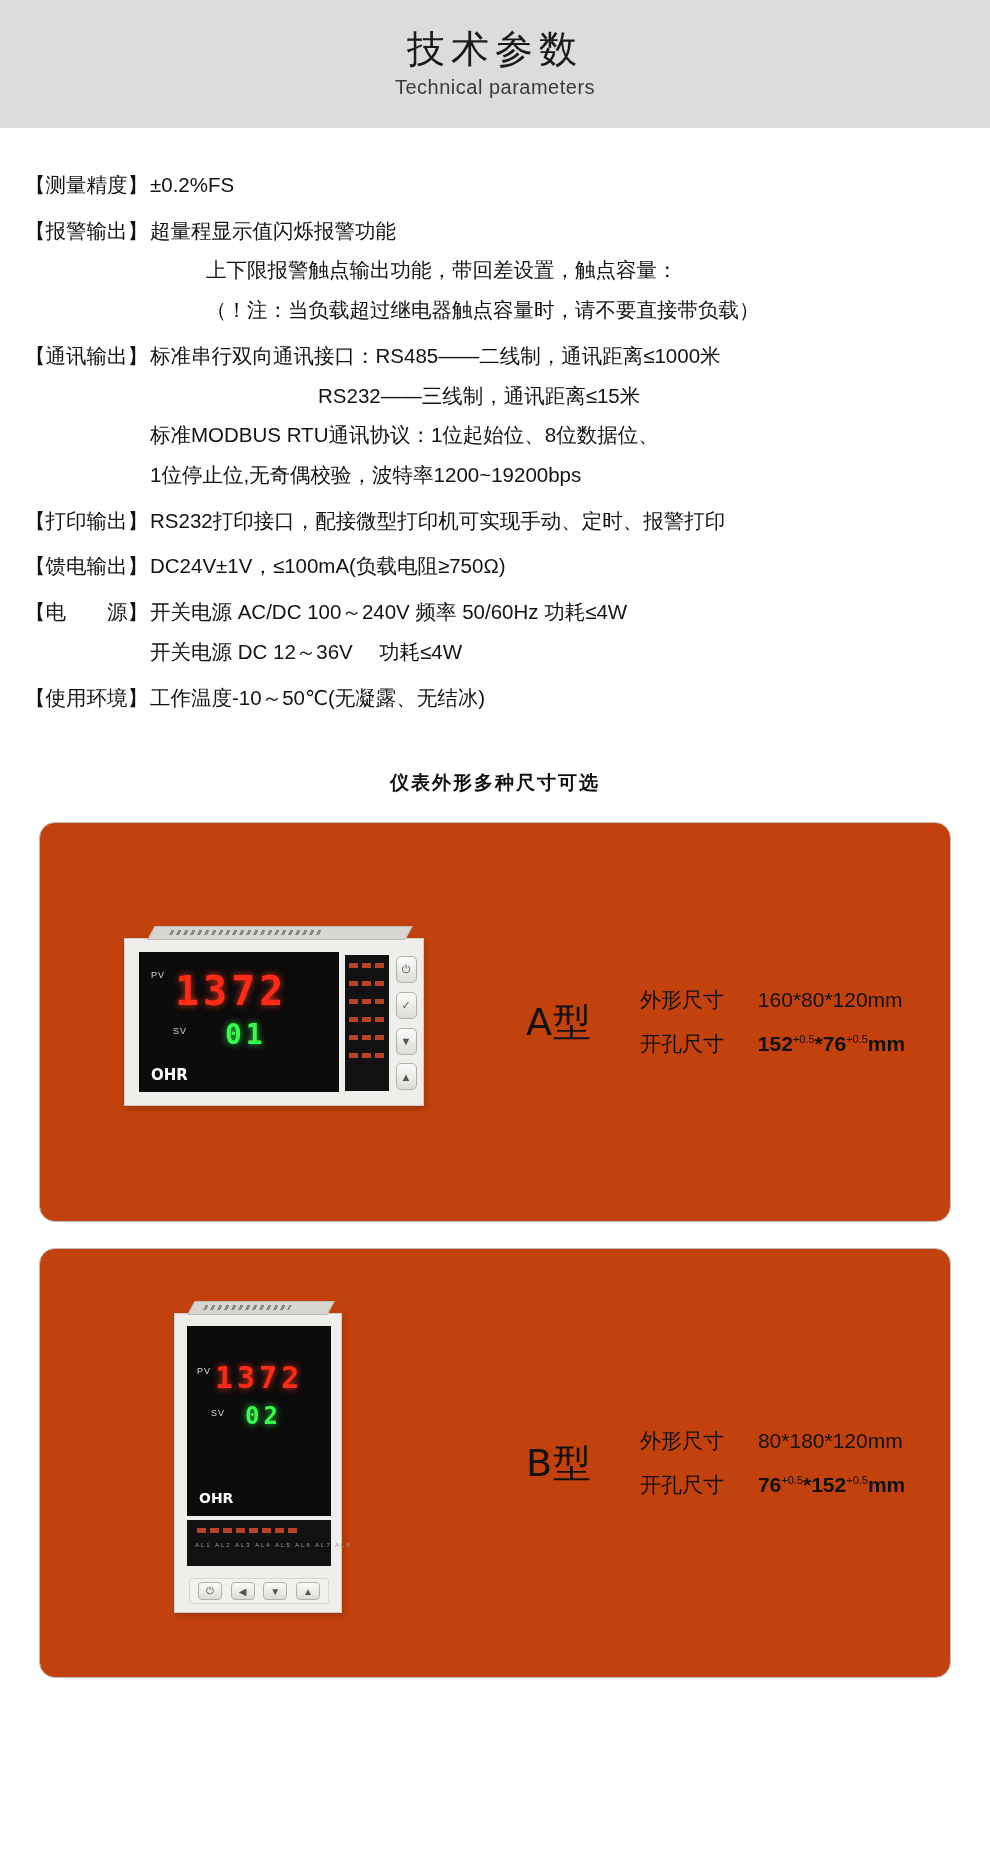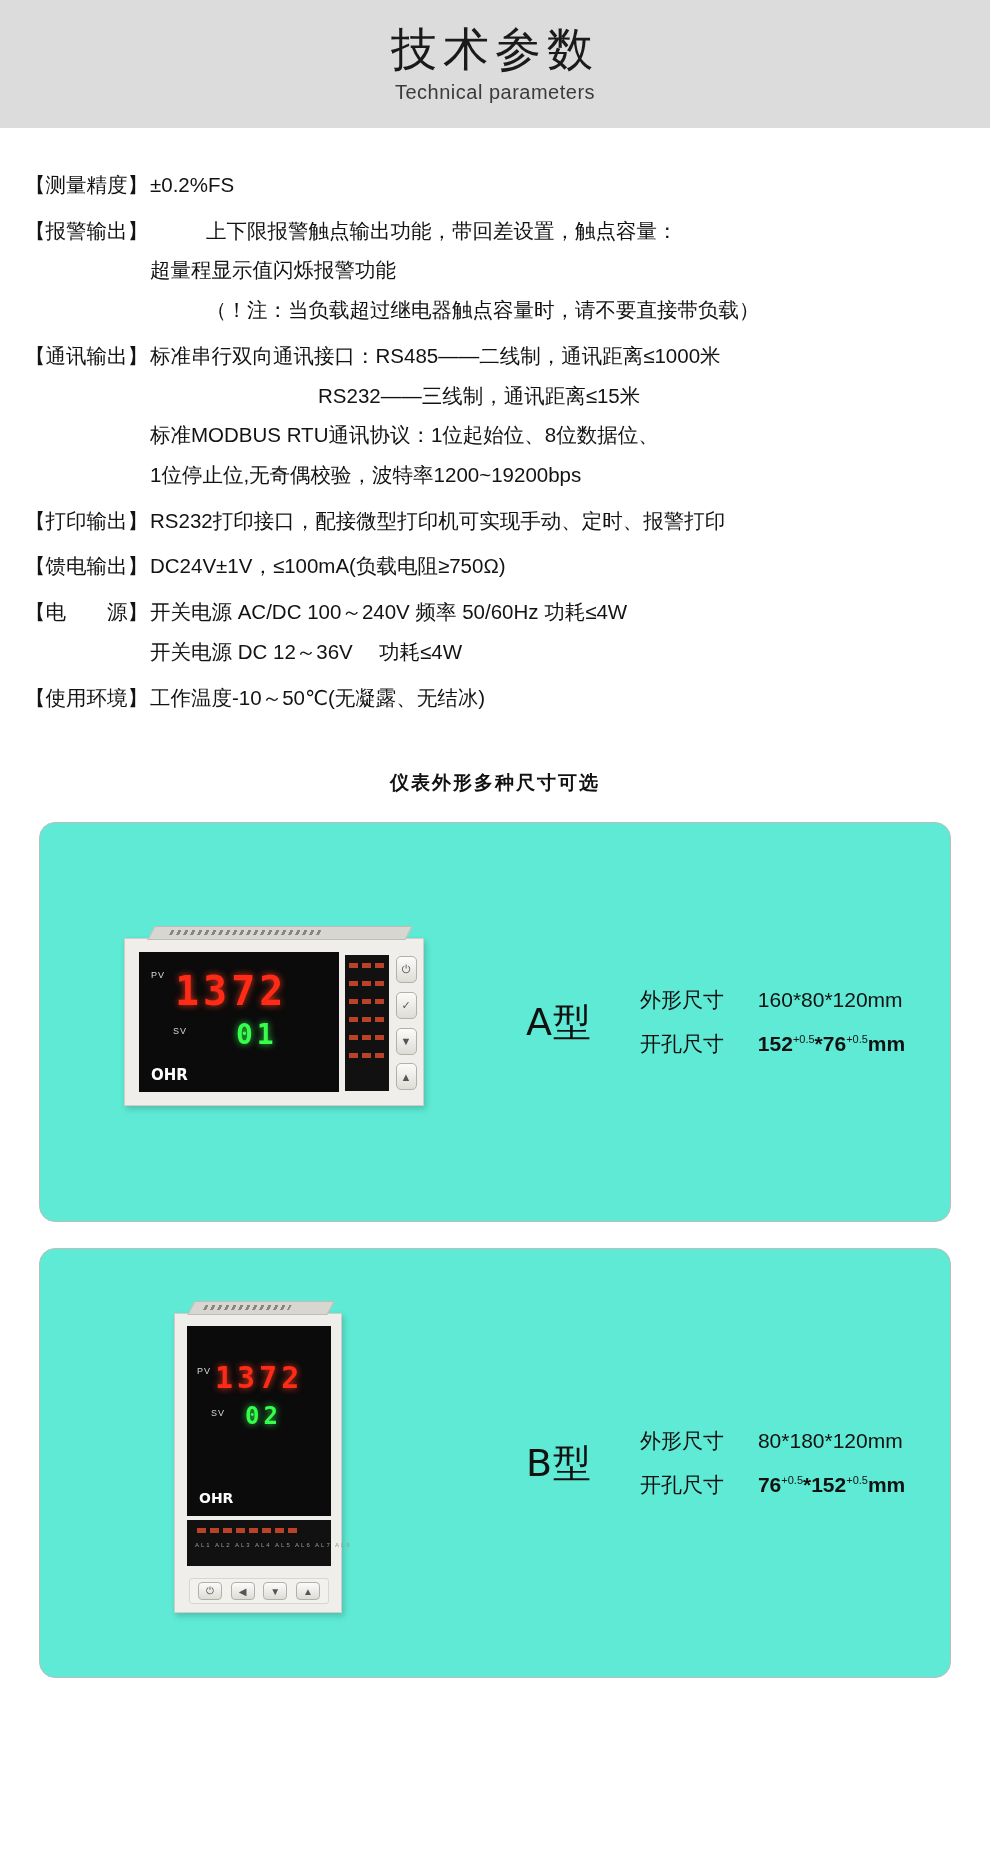--- a/index.html
+++ b/index.html
@@ -25,21 +25,21 @@
     width: 100%;
     height: 128px;
     background: #dcdcdc;
     display: flex;
     flex-direction: column;
     align-items: center;
     justify-content: center;
     box-sizing: border-box;
   }
   .banner-title {
-    font-size: 46px;
+    font-size: 38px;
     letter-spacing: 6px;
     color: #1a1a1a;
     font-weight: 500;
     line-height: 1.1;
     font-family: "DejaVu Sans", "Liberation Sans", sans-serif;
   }
   .banner-sub {
     margin-top: 6px;
     font-size: 20px;
     color: #3b3b3b;
@@ -100,21 +100,21 @@
     font-family: "DejaVu Sans", "Liberation Sans", sans-serif;
   }
 
   
   .card {
     margin: 0 auto 26px auto;
     width: 912px;
     box-sizing: border-box;
     border: 1px solid #bdbdbd;
     border-radius: 16px;
-    background: #5eead4;
+    background: #c2410c;
     display: flex;
     align-items: center;
     position: relative;
   }
   .card.a { height: 400px; }
   .card.b { height: 430px; }
 
   .card-left {
     flex: 0 0 480px;
     height: 100%;
@@ -369,22 +369,22 @@
     <div class="spec-row">
       <div class="spec-label">【测量精度】</div>
       <div class="spec-body">
         <div class="spec-line">±0.2%FS</div>
       </div>
     </div>
 
     <div class="spec-row">
       <div class="spec-label">【报警输出】</div>
       <div class="spec-body">
+        <div class="spec-line">超量程显示值闪烁报警功能</div>
         <div class="spec-line indent-1">上下限报警触点输出功能，带回差设置，触点容量：</div>
-        <div class="spec-line">超量程显示值闪烁报警功能</div>
         <div class="spec-line indent-1">（！注：当负载超过继电器触点容量时，请不要直接带负载）</div>
       </div>
     </div>
 
     <div class="spec-row">
       <div class="spec-label">【通讯输出】</div>
       <div class="spec-body">
         <div class="spec-line">标准串行双向通讯接口：RS485——二线制，通讯距离≤1000米</div>
         <div class="spec-line indent-2">RS232——三线制，通讯距离≤15米</div>
         <div class="spec-line">标准MODBUS RTU通讯协议：1位起始位、8位数据位、</div>
@@ -429,21 +429,21 @@
     <div class="card-left">
 
       <div class="dev-h">
         <div class="topstrip"></div>
 
         <div class="screen">
           <div class="pv-label" style="left:12px; top:18px;">PV</div>
           <div class="digits red" style="left:36px; top:16px; font-size:40px;">1372</div>
 
           <div class="sv-label" style="left:34px; top:74px;">SV</div>
-          <div class="digits green" style="left:97px; top:66px; font-size:28px;">01</div>
+          <div class="digits green" style="left:86px; top:66px; font-size:28px;">01</div>
 
           <div class="ohr" style="left:12px; bottom:8px; font-size:15px;">OHR</div>
         </div>
 
         <div class="side-leds">
           <div class="ledrow" style="left:4px; top:8px;">
             <i></i>
               <i></i>
               <i></i>
           </div>

